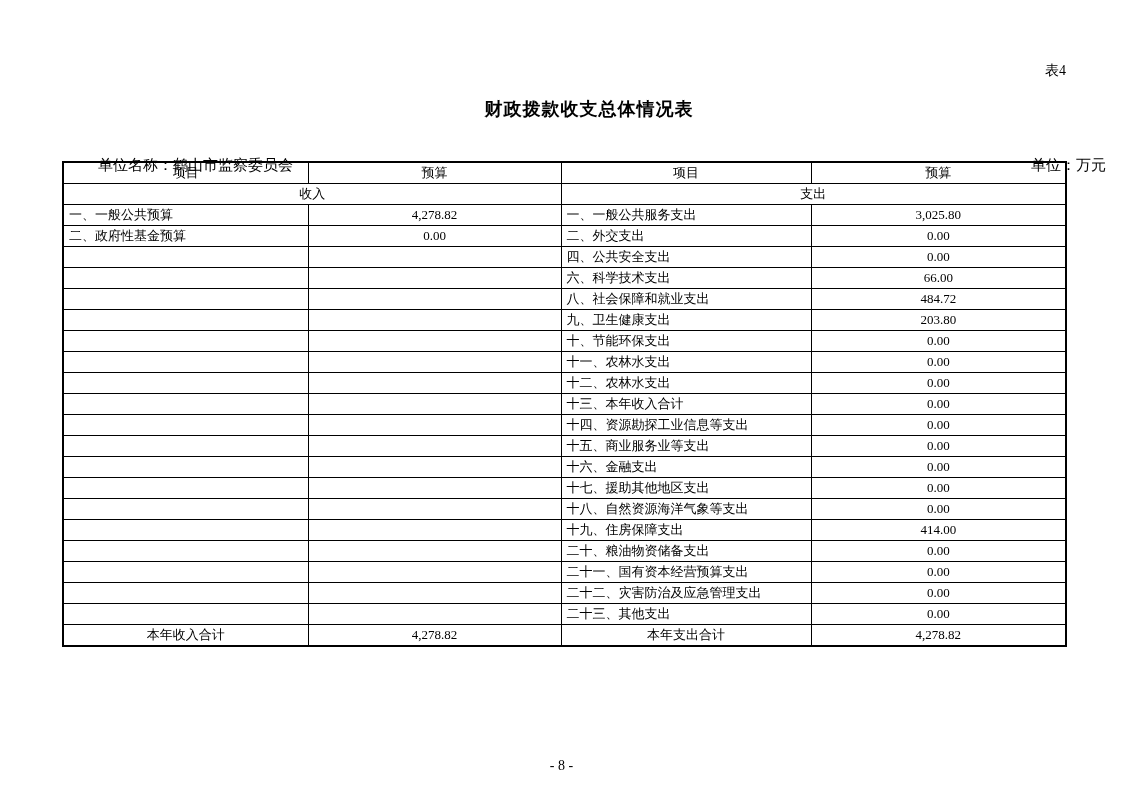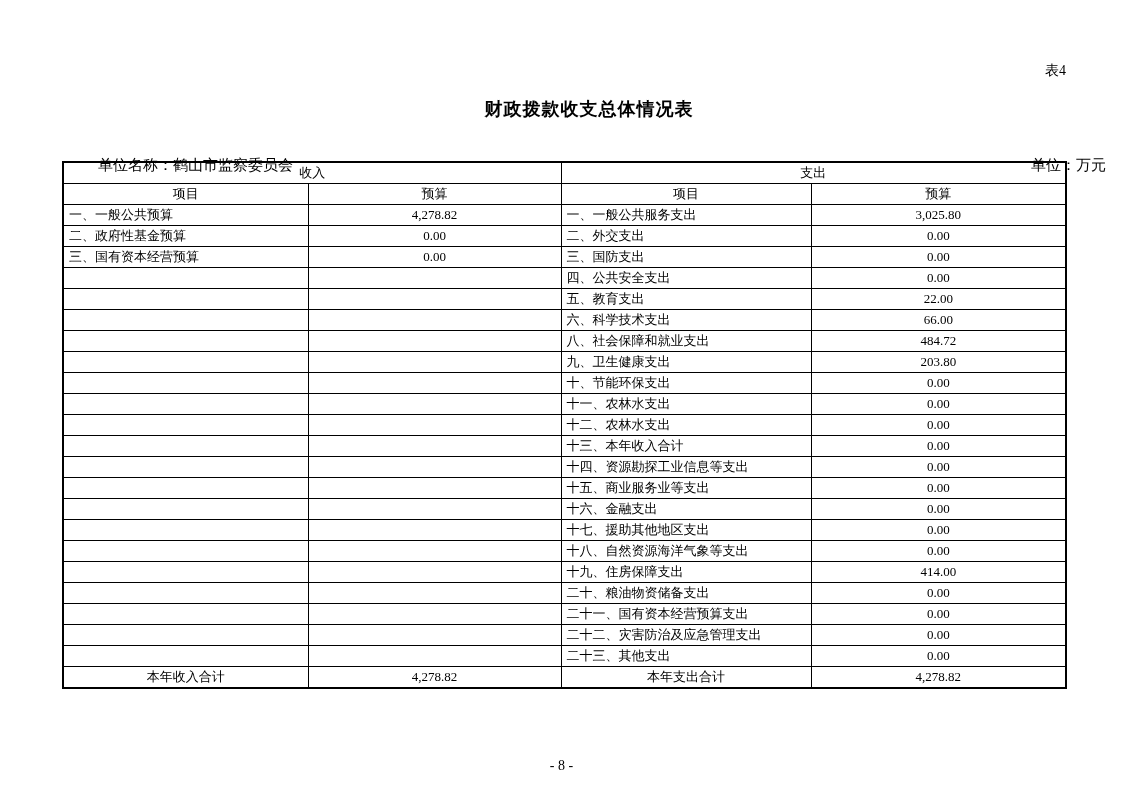--- a/index.html
+++ b/index.html
@@ -70,65 +70,53 @@
 
   <table class="budget">
     <colgroup>
       <col class="col-item-l">
         <col class="col-num-l">
         <col class="col-item-r">
         <col class="col-num-r">
     </colgroup>
     <thead>
       <tr>
-        <th colspan="2" class="cell-center">收入</th>
-        <th colspan="2" class="cell-center">支出</th>
-      </tr>
-      <tr>
         <th class="cell-center">项目</th>
         <th class="cell-center">预算</th>
         <th class="cell-center">项目</th>
         <th class="cell-center">预算</th>
       </tr>
+      <tr>
+        <th colspan="2" class="cell-center">收入</th>
+        <th colspan="2" class="cell-center">支出</th>
+      </tr>
     </thead>
     <tbody>
   <tr>
     <td class="cell-item">一、一般公共预算</td>
     <td class="cell-num">4,278.82</td>
     <td class="cell-item">一、一般公共服务支出</td>
     <td class="cell-num">3,025.80</td>
   </tr>
 
   <tr>
     <td class="cell-item">二、政府性基金预算</td>
     <td class="cell-num">0.00</td>
     <td class="cell-item">二、外交支出</td>
     <td class="cell-num">0.00</td>
   </tr>
 
-  <tr>
-    <td class="cell-item">三、国有资本经营预算</td>
-    <td class="cell-num">0.00</td>
-    <td class="cell-item">三、国防支出</td>
-    <td class="cell-num">0.00</td>
-  </tr>
 
   <tr>
     <td class="cell-item"></td>
     <td class="cell-num"></td>
     <td class="cell-item">四、公共安全支出</td>
     <td class="cell-num">0.00</td>
   </tr>
 
-  <tr>
-    <td class="cell-item"></td>
-    <td class="cell-num"></td>
-    <td class="cell-item">五、教育支出</td>
-    <td class="cell-num">22.00</td>
-  </tr>
 
   <tr>
     <td class="cell-item"></td>
     <td class="cell-num"></td>
     <td class="cell-item">六、科学技术支出</td>
     <td class="cell-num">66.00</td>
   </tr>
 
 
   <tr>

